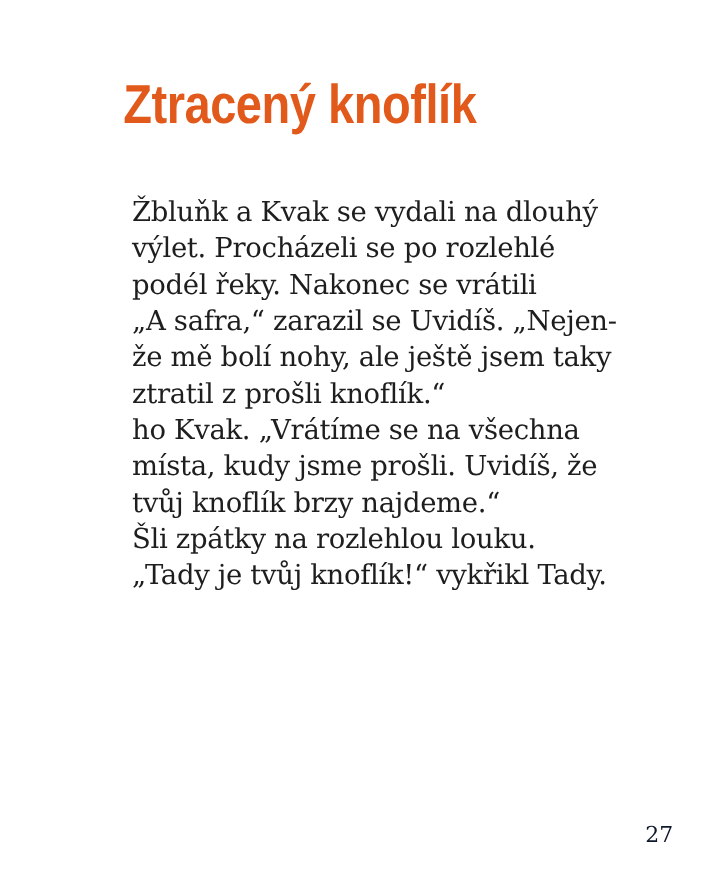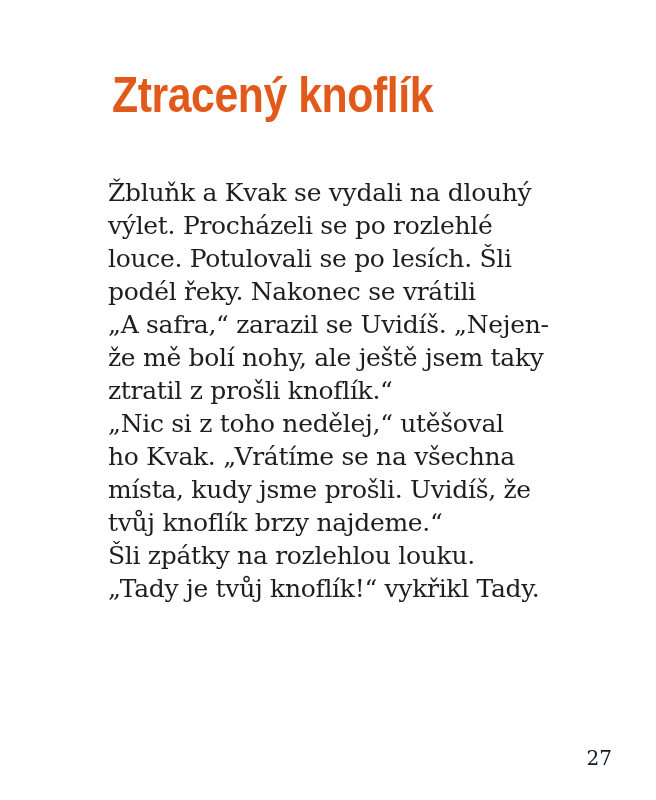--- a/index.html
+++ b/index.html
@@ -21,21 +21,21 @@
     font-size: 50px;
     line-height: 1.1;
     letter-spacing: -0.5px;
     transform: scaleX(0.855);
     transform-origin: left top;
     white-space: nowrap;
     color: #E25A1B;
   }
   .body-text {
     position: absolute;
-    left: 108px;
+    left: 120px;
     top: 176px;
     width: 500px;
     font-family: "DejaVu Serif", serif;
     font-size: 25px;
     line-height: 33px;
     color: #1e1e1e;
   }
   .body-text .line {
     white-space: nowrap;
     letter-spacing: -0.3px;
@@ -52,26 +52,24 @@
 </head>
 <body>
 
 <div class="page">
 
   <h1 class="title" style="color: rgb(226, 90, 27);">Ztracený knoflík</h1>
 
   <div class="body-text" style="color: rgb(30, 30, 30);">
     <div class="line">Žbluňk a Kvak se vydali na dlouhý</div>
     <div class="line">výlet. Procházeli se po rozlehlé</div>
-    <div class="line">louce. Potulovali se po lesích. Šli</div>
     <div class="line">podél řeky. Nakonec se vrátili</div>
     <div class="line">„A safra,“ zarazil se Uvidíš. „Nejen-</div>
     <div class="line">že mě bolí nohy, ale ještě jsem taky</div>
     <div class="line">ztratil z prošli knoflík.“</div>
-    <div class="line">„Nic si z toho nedělej,“ utěšoval</div>
     <div class="line">ho Kvak. „Vrátíme se na všechna</div>
     <div class="line">místa, kudy jsme prošli. Uvidíš, že</div>
     <div class="line">tvůj knoflík brzy najdeme.“</div>
     <div class="line">Šli zpátky na rozlehlou louku.</div>
     <div class="line">„Tady je tvůj knoflík!“ vykřikl Tady.</div>
   </div>
 
   <div class="page-number" style="color: #0f172a;">27</div>
 
 </div>

